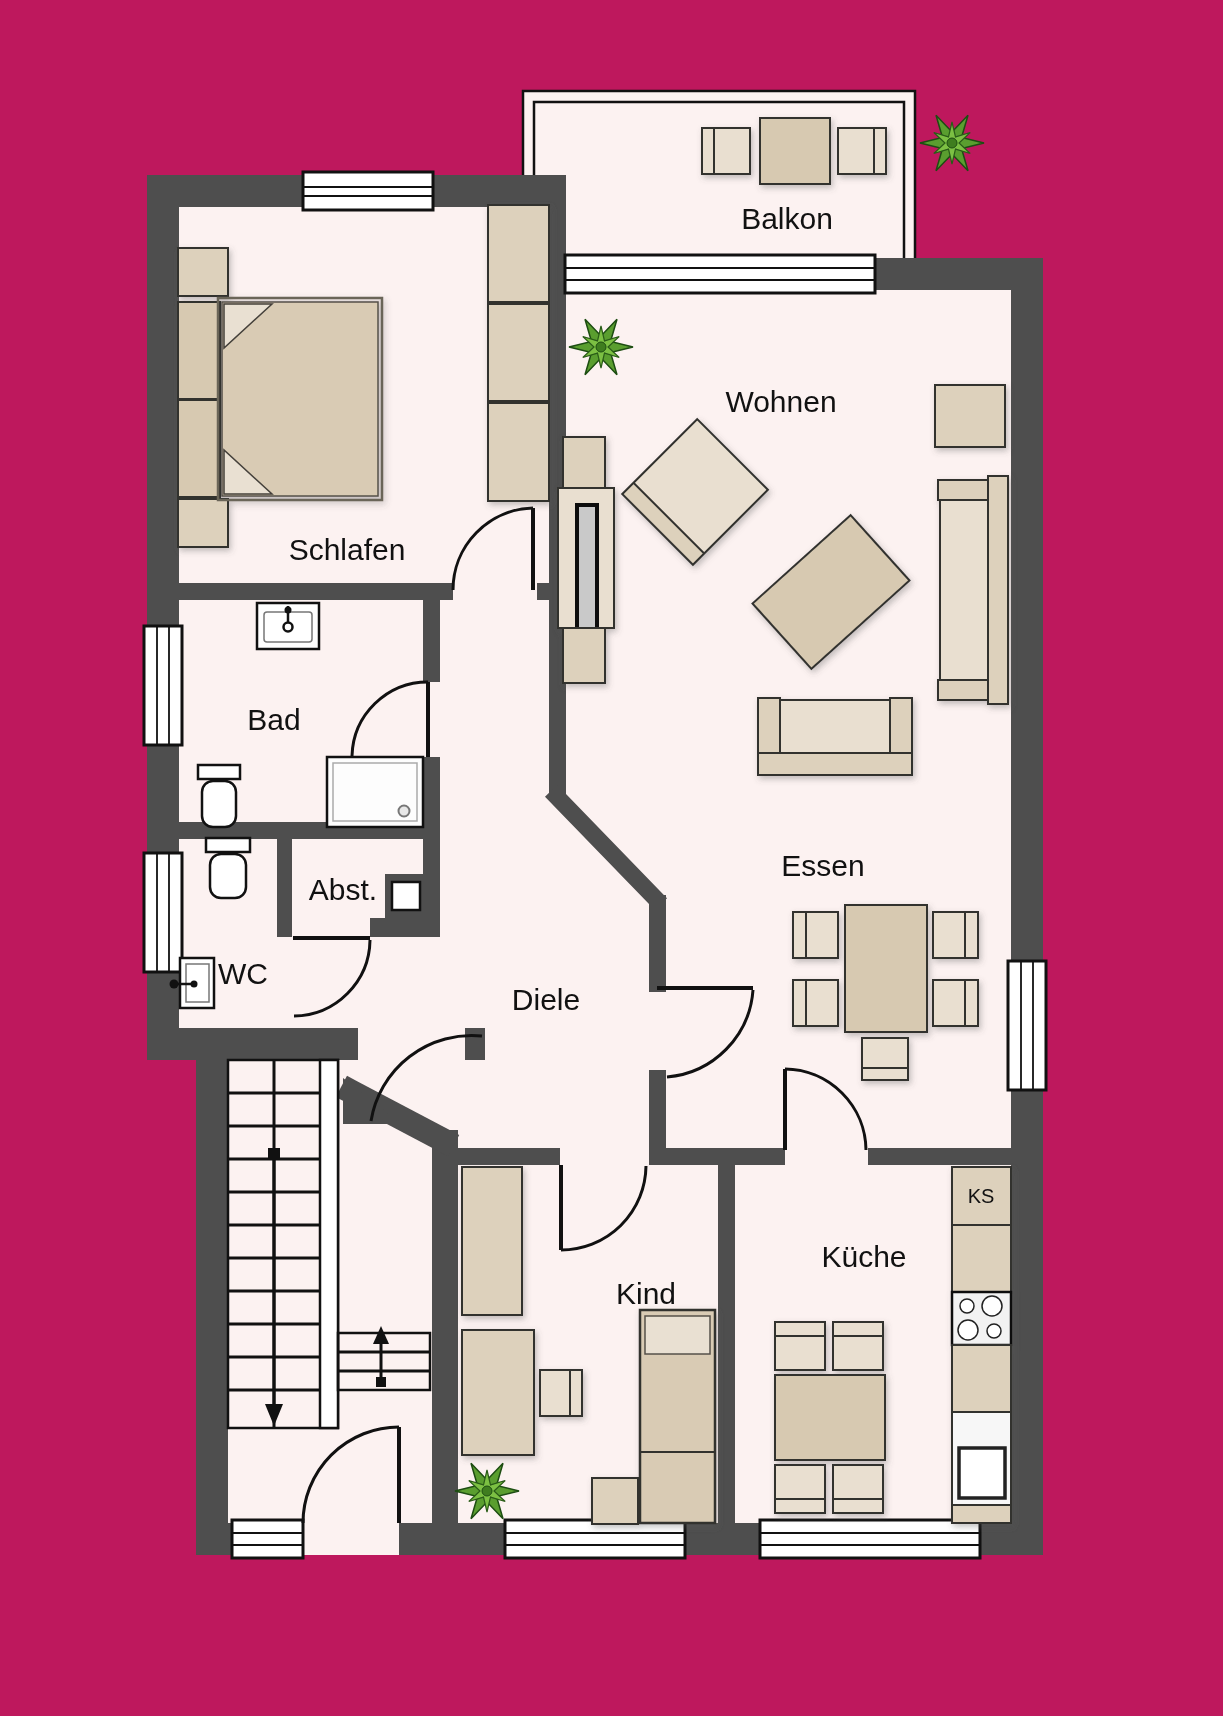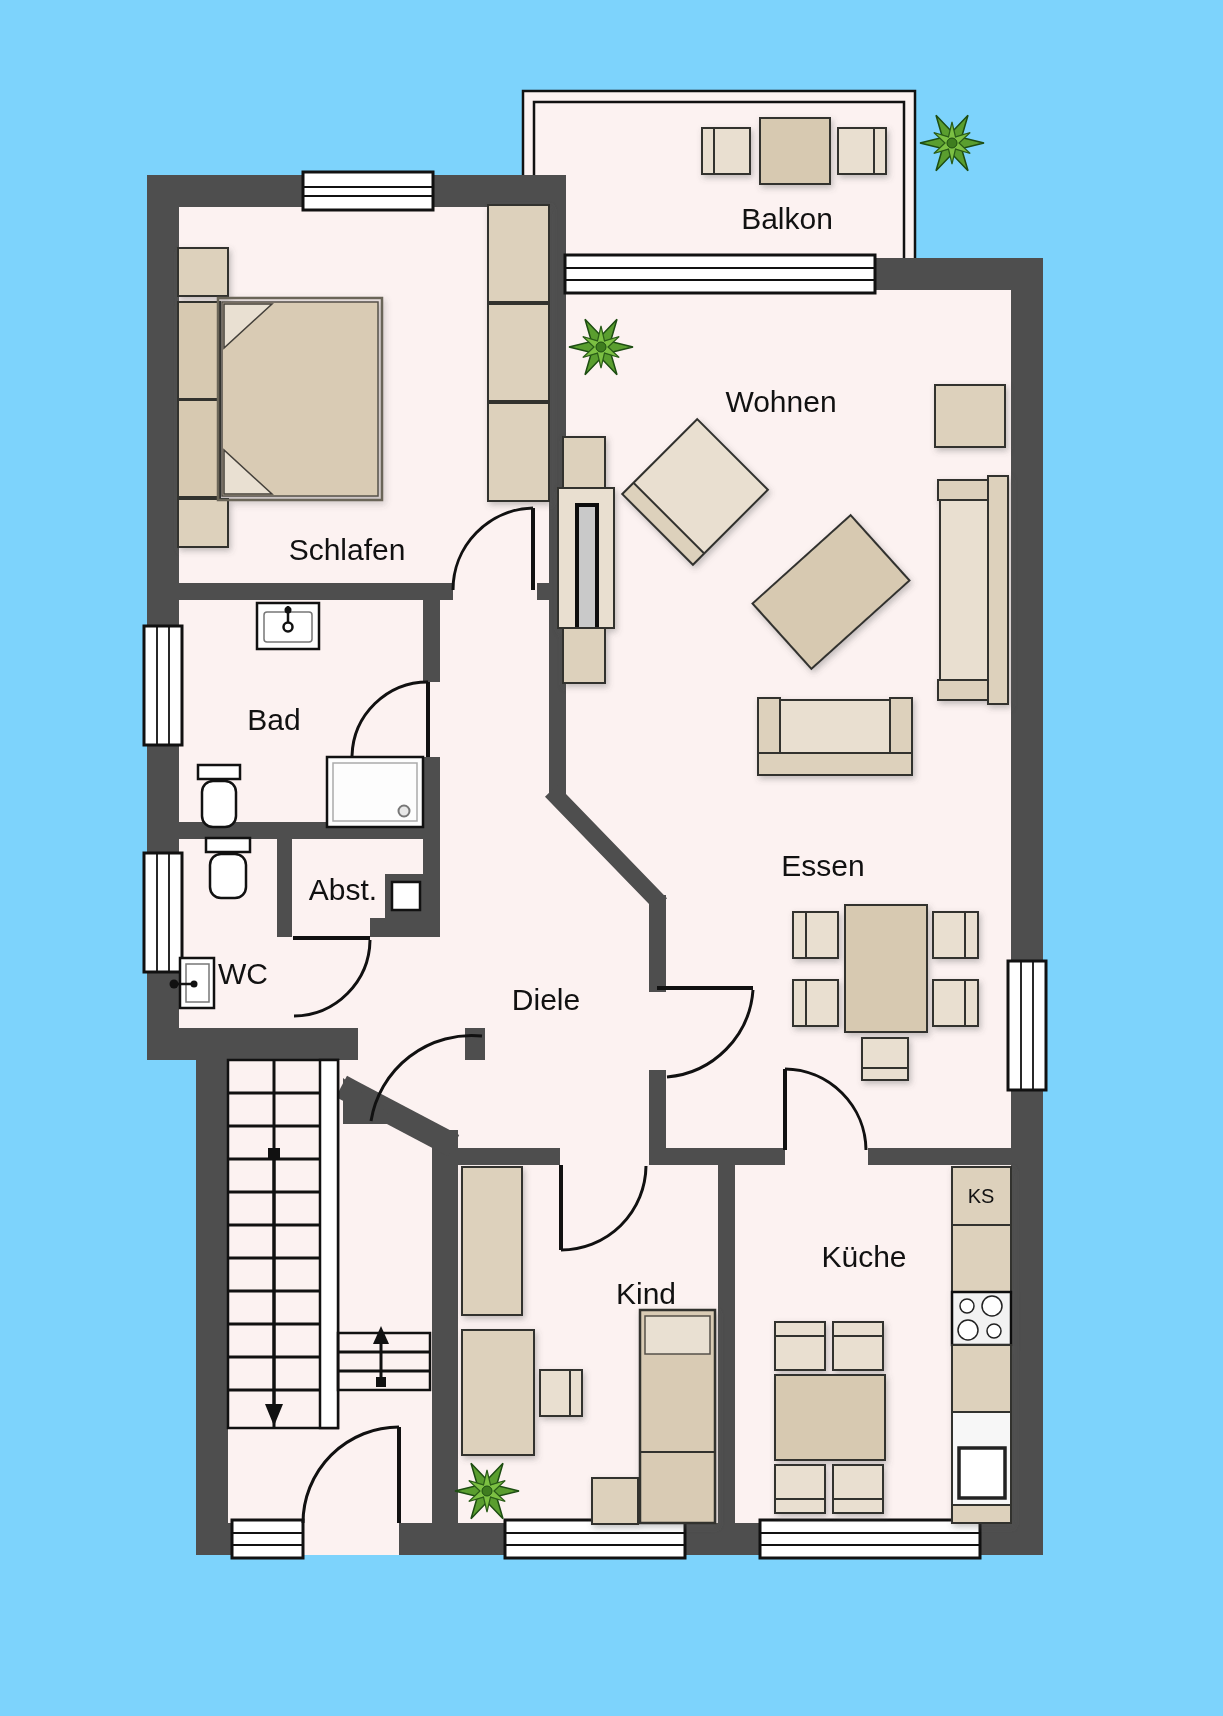--- a/index.html
+++ b/index.html
@@ -1,16 +1,16 @@
 <!DOCTYPE html>
 <html><head>
 <meta charset="utf-8">
 <style>
   html,body{margin:0;padding:0;background:#ffffff;}
-  .stage{position:relative;width:1223px;height:1716px;background:#7dd3fc;overflow:hidden;
+  .stage{position:relative;width:1223px;height:1716px;background:#be185d;overflow:hidden;
          font-family:"Liberation Sans",sans-serif;}
   svg{display:block}
   .wall{fill:#4e4e4e;}
   .floor{fill:#fcf2f1;}
   .furn{fill:#ddd1bc;stroke:#30302e;stroke-width:2;}
   .furnd{fill:#d7c9b1;stroke:#30302e;stroke-width:2;}
   .furnl{fill:#e9dfd0;stroke:#30302e;stroke-width:2;}
   .white{fill:#ffffff;stroke:#111111;stroke-width:3;}
   .whitethin{fill:#ffffff;stroke:#111111;stroke-width:2.5;}
   .glass{stroke:#111111;stroke-width:1.8;fill:none;}

